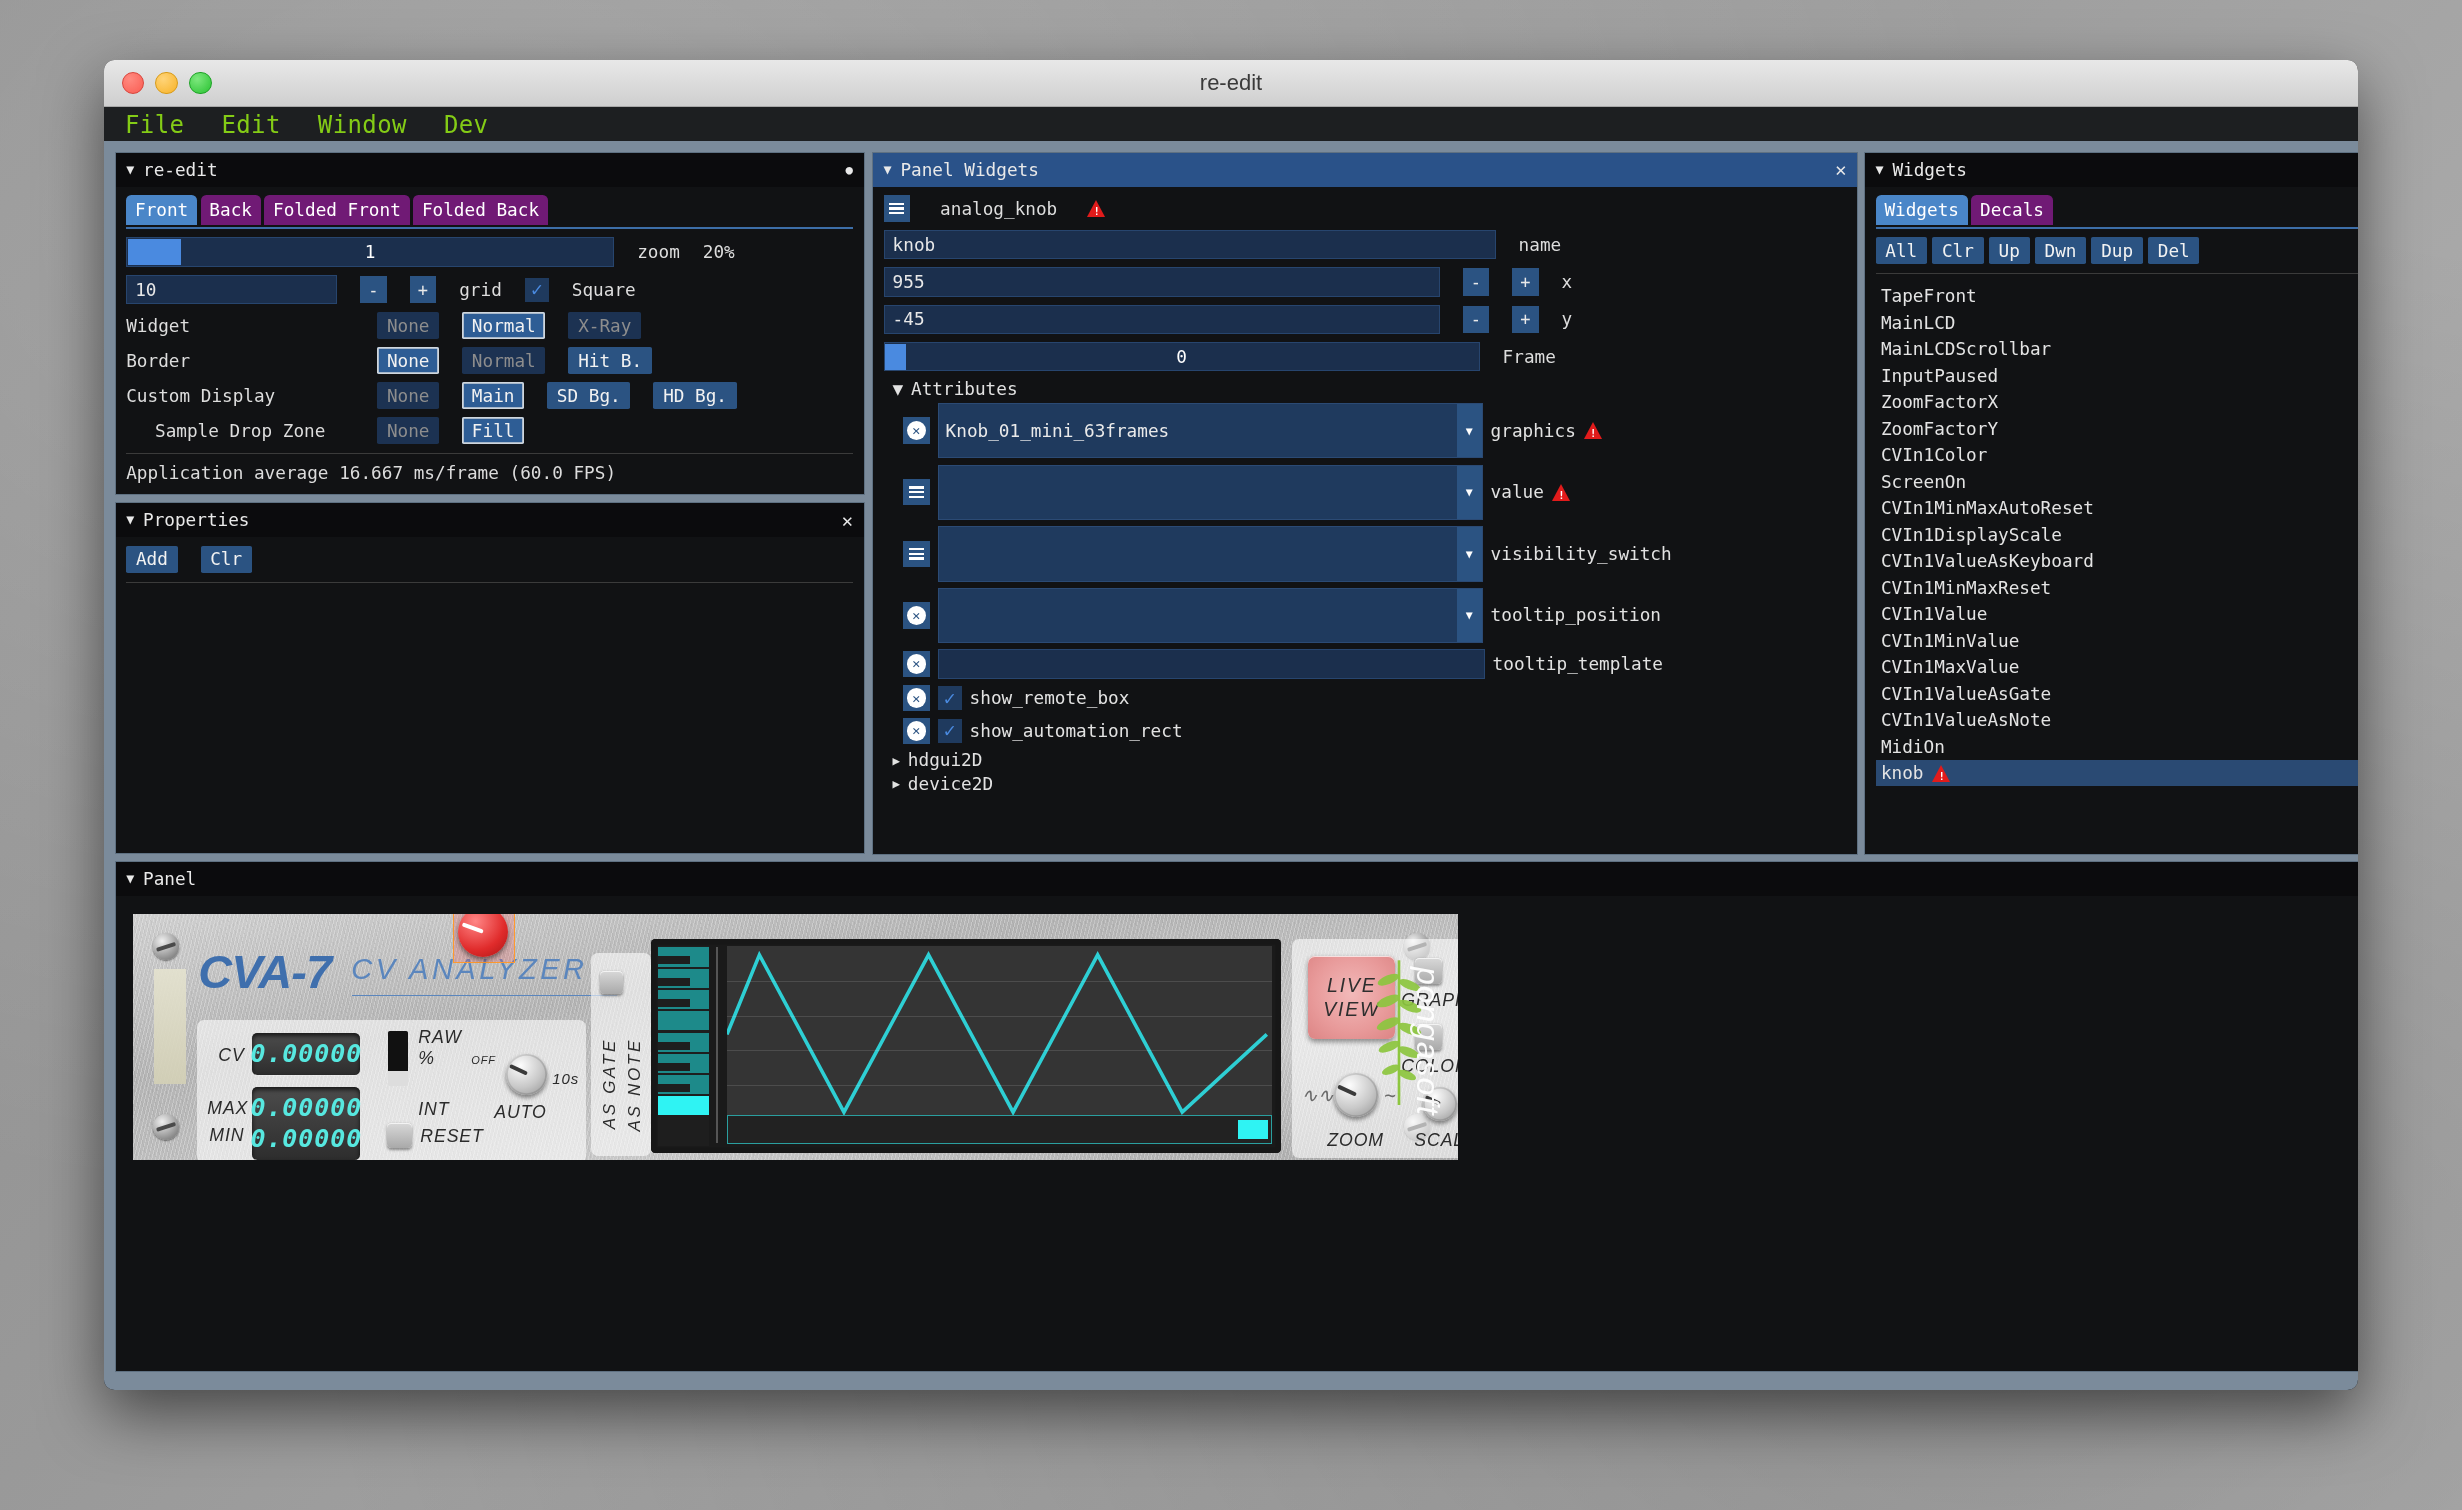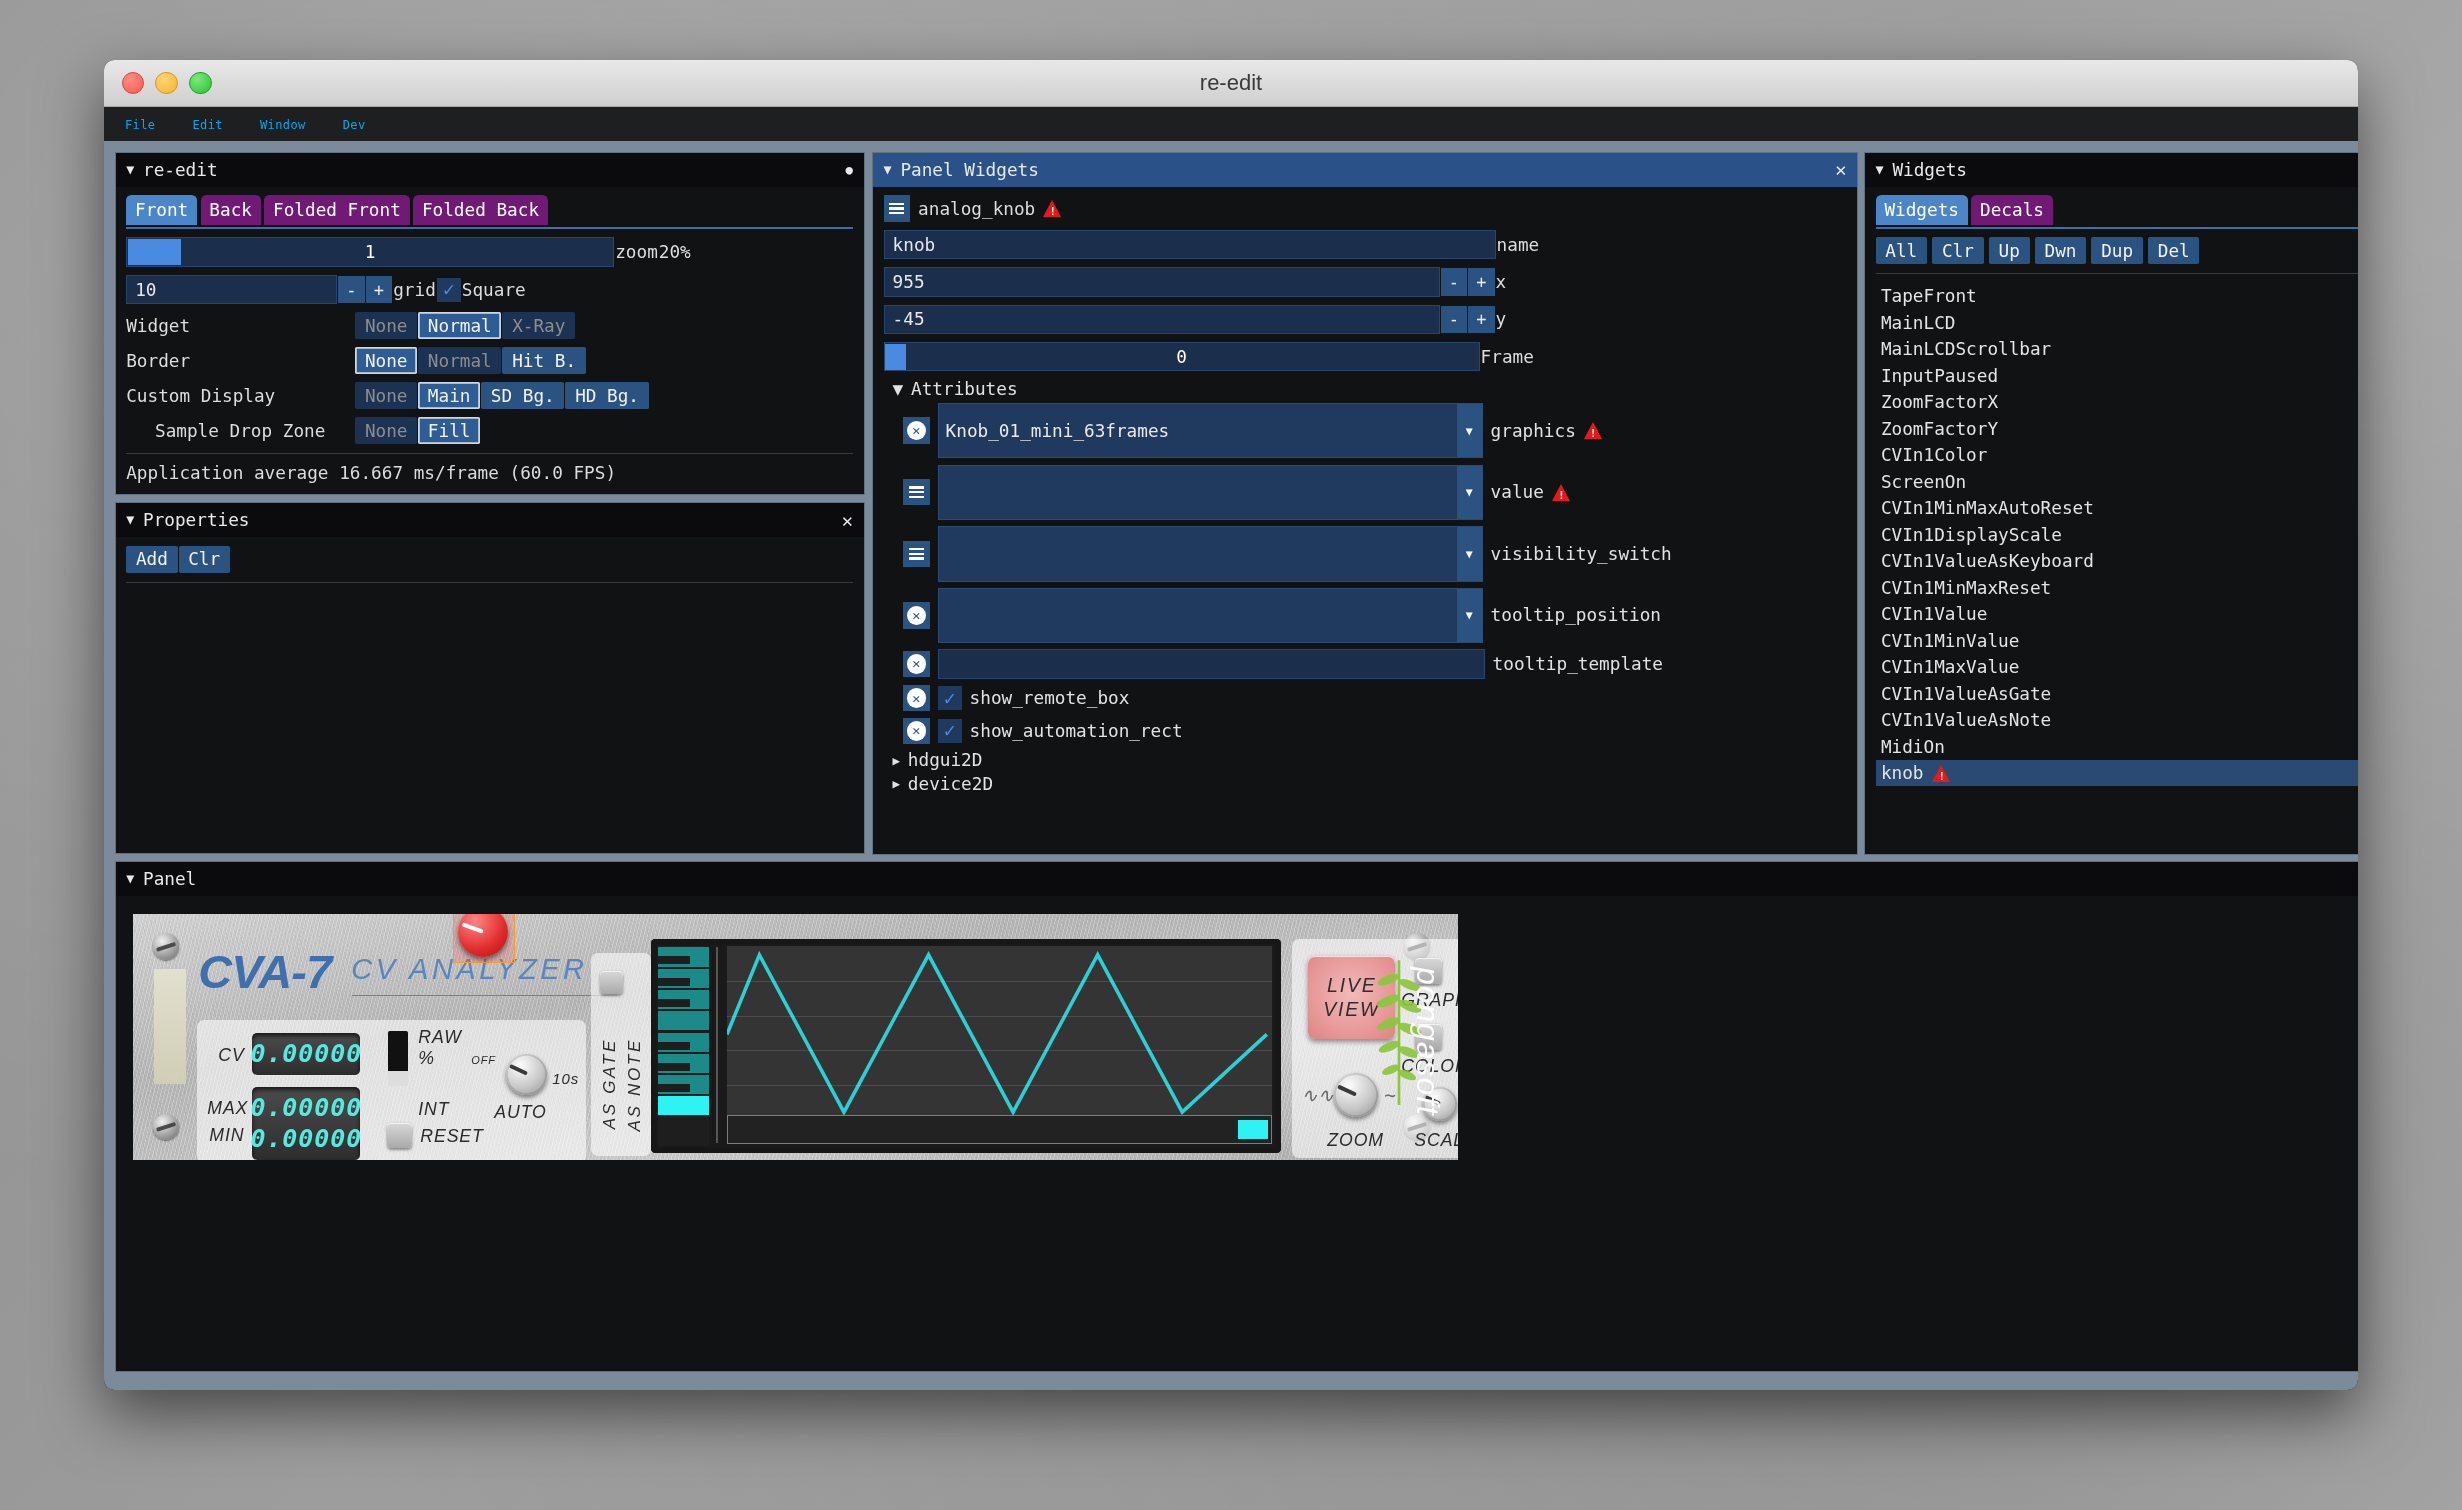--- a/index.html
+++ b/index.html
@@ -19,21 +19,21 @@
   .lights{display:flex;gap:11.5px;margin-left:17.7px;}
   .light{width:20.3px;height:20.3px;border-radius:50%;}
   .l-red{background:radial-gradient(circle at 35% 30%,#ff8a80,#fa5c52);border:0.9px solid #d8453c;}
   .l-yellow{background:radial-gradient(circle at 35% 30%,#ffd479,#f7b227);border:0.9px solid #d89b18;}
   .l-green{background:radial-gradient(circle at 35% 30%,#7ee87e,#28c231);border:0.9px solid #1ea326;}
   .wtitle{position:absolute;left:0;right:0;text-align:center;font-family:"Liberation Sans",sans-serif;
     font-size:22px;color:#3a3a3a;pointer-events:none;}
 
   .menubar{height:35px;background:#1d1f21;display:flex;align-items:center;
     padding-left:21px;gap:37px;border-bottom:0.9px solid #333;}
-  .menu-item{color:#0ea5e9;font-size:12px;letter-spacing:0.4px;}
+  .menu-item{color:#84cc16;font-size:24px;letter-spacing:0.4px;}
 
   .workspace{position:absolute;left:0;right:0;top:81px;bottom:0;background:#7b8b9b;}
 
   
   .pnl{position:absolute;background:#111214;border:0.9px solid #5f7182;display:flex;flex-direction:column;}
   .pnl-hdr{height:34px;background:#0b0b0d;display:flex;align-items:center;
     padding:0 10.6px;color:#e9e9e9;font-size:17.7px;gap:8.8px;flex:none;}
   .pnl-hdr.active{background:#2a5289;}
   .pnl-hdr .caret{font-size:13.3px;line-height:1;}
   .pnl-hdr .ttl{flex:1;}
@@ -42,21 +42,21 @@
 
   
   .tabrow{display:flex;gap:3.5px;margin-bottom:1.8px;}
   .tab{background:#701a75;color:#fff;padding:4.4px 8.8px 5.3px;border-radius:5.3px 5.3px 0 0;font-size:17.7px;}
   .tab.sel{background:#4a86c8;}
   .tabline{height:1.8px;background:#3d6ea8;margin-bottom:8.8px;}
 
   .btn{background:#2b5382;color:#f2f2f2;padding:3.5px 9.7px;font-size:17.7px;border-radius:1.8px;}
   .btn.g{color:#8d8d8d;background:#1c3252;}
   .btn.sel{background:#2e5d95;box-shadow:inset 0 0 0 1.8px #cfd6dd;}
-  .row{display:flex;align-items:center;gap:1px;margin-bottom:8px;}
+  .row{display:flex;align-items:center;gap:23px;margin-bottom:8px;}
   .lbl{color:#ddd;font-size:17.7px;}
 
   .slider{position:relative;height:27.4px;background:#1b2f4d;border:0.9px solid #27456e;
     display:flex;align-items:center;justify-content:center;color:#fff;font-size:17.7px;}
   .slider .grab{position:absolute;left:0.9px;top:0.9px;bottom:0.9px;background:#4a8ae0;}
   .txtin{height:27.4px;background:#1b2f4d;border:0.9px solid #27456e;color:#e8e8e8;
     font-size:17.7px;display:flex;align-items:center;padding:0 8px;}
   .pm{width:26.5px;height:27.4px;background:#2b5382;color:#e9e9e9;font-size:17px;
     display:flex;align-items:center;justify-content:center;}
   .chk{width:24px;height:24px;background:#1f3a5e;display:flex;align-items:center;

